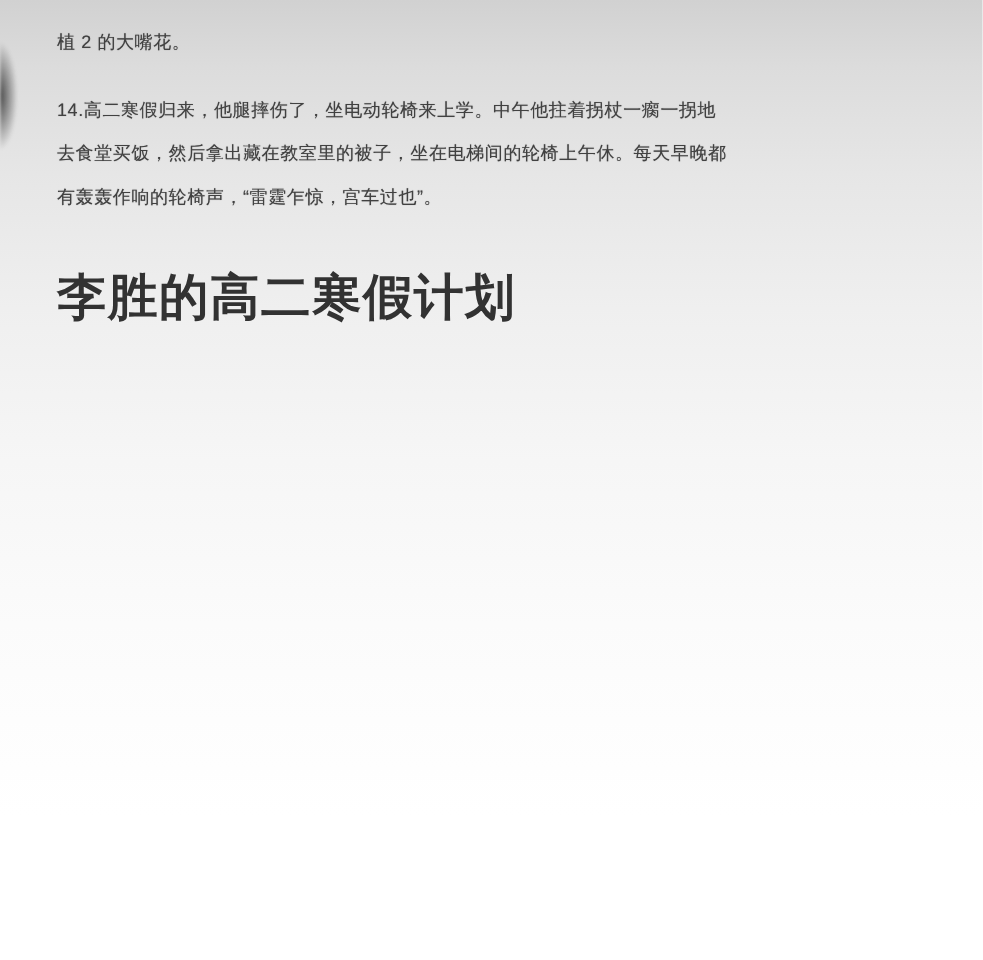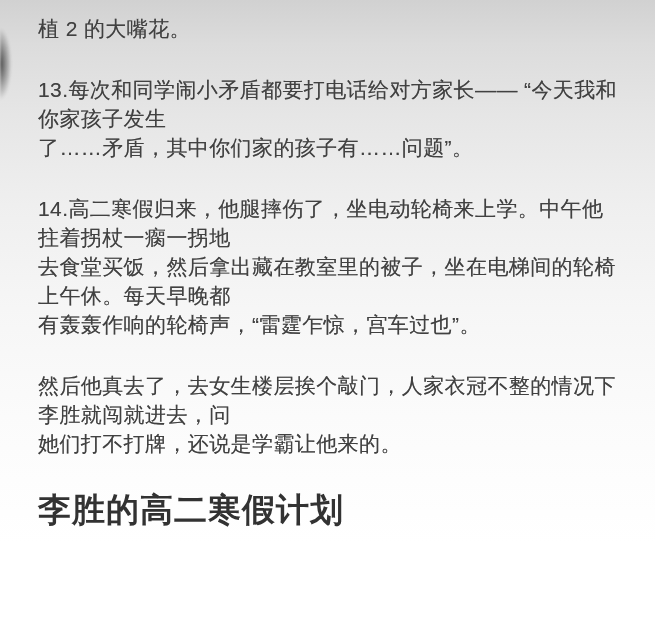--- a/index.html
+++ b/index.html
@@ -36,22 +36,22 @@
     pointer-events: none;
   }
   .page {
     position: relative;
     box-sizing: border-box;
     width: 655px;
     height: 640px;
     padding: 6px 34px 0 38px;
   }
   .body-text {
-    margin: 32px 0;
-    font-size: 21px;
+    margin: 16px 0;
+    font-size: 12px;
     line-height: 29px;
     letter-spacing: 0.4px;
     color: #414141;
     white-space: pre-line;
     text-shadow: 0 0 0.6px rgba(65,65,65,0.55);
   }
   .body-text.first {
     margin-top: 8px;
   }
   .page-heading {
@@ -64,21 +64,17 @@
     white-space: pre-line;
   }
 </style>
 </head>
 <body>
 
 <div class="edge-shadow"></div>
 
 <div class="page">
   <p class="body-text first">植 2 的大嘴花。</p>
-  <p class="body-text">13.每次和同学闹小矛盾都要打电话给对方家长—— “今天我和你家孩子发生
-了……矛盾，其中你们家的孩子有……问题”。</p>
   <p class="body-text">14.高二寒假归来，他腿摔伤了，坐电动轮椅来上学。中午他拄着拐杖一瘸一拐地
 去食堂买饭，然后拿出藏在教室里的被子，坐在电梯间的轮椅上午休。每天早晚都
 有轰轰作响的轮椅声，“雷霆乍惊，宫车过也”。</p>
-  <p class="body-text">然后他真去了，去女生楼层挨个敲门，人家衣冠不整的情况下李胜就闯就进去，问
-她们打不打牌，还说是学霸让他来的。</p>
   <h1 class="page-heading">李胜的高二寒假计划</h1>
 </div>
 
 </body></html>

